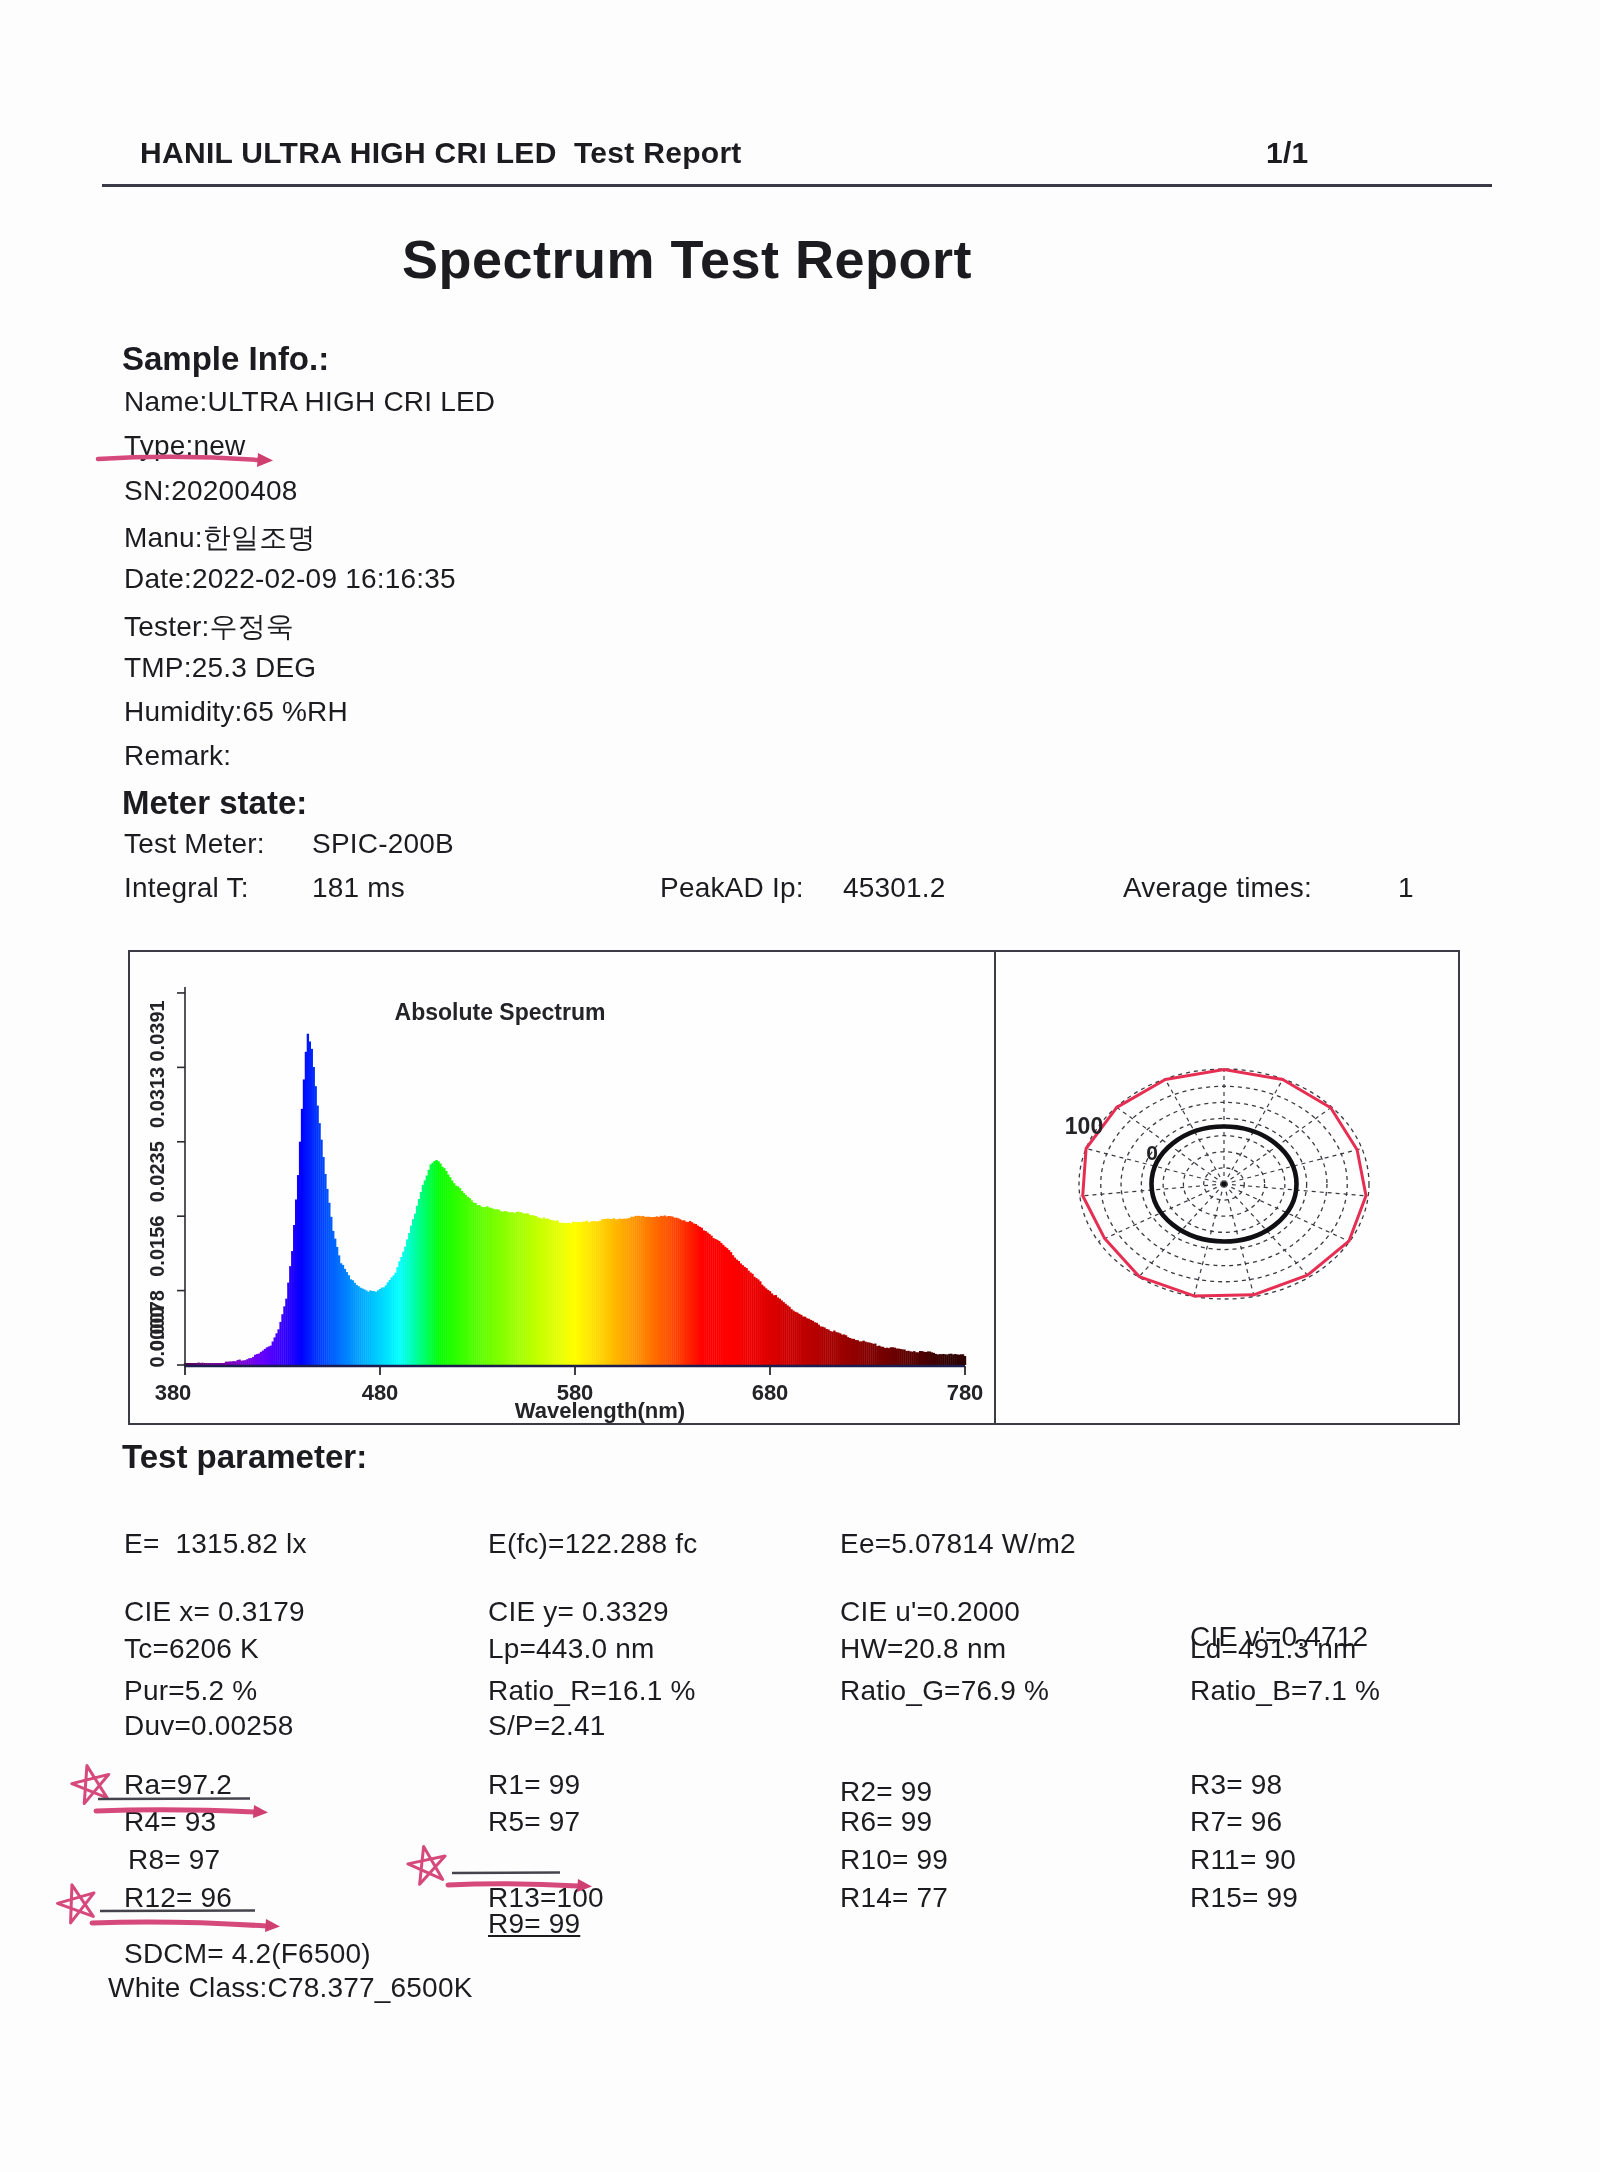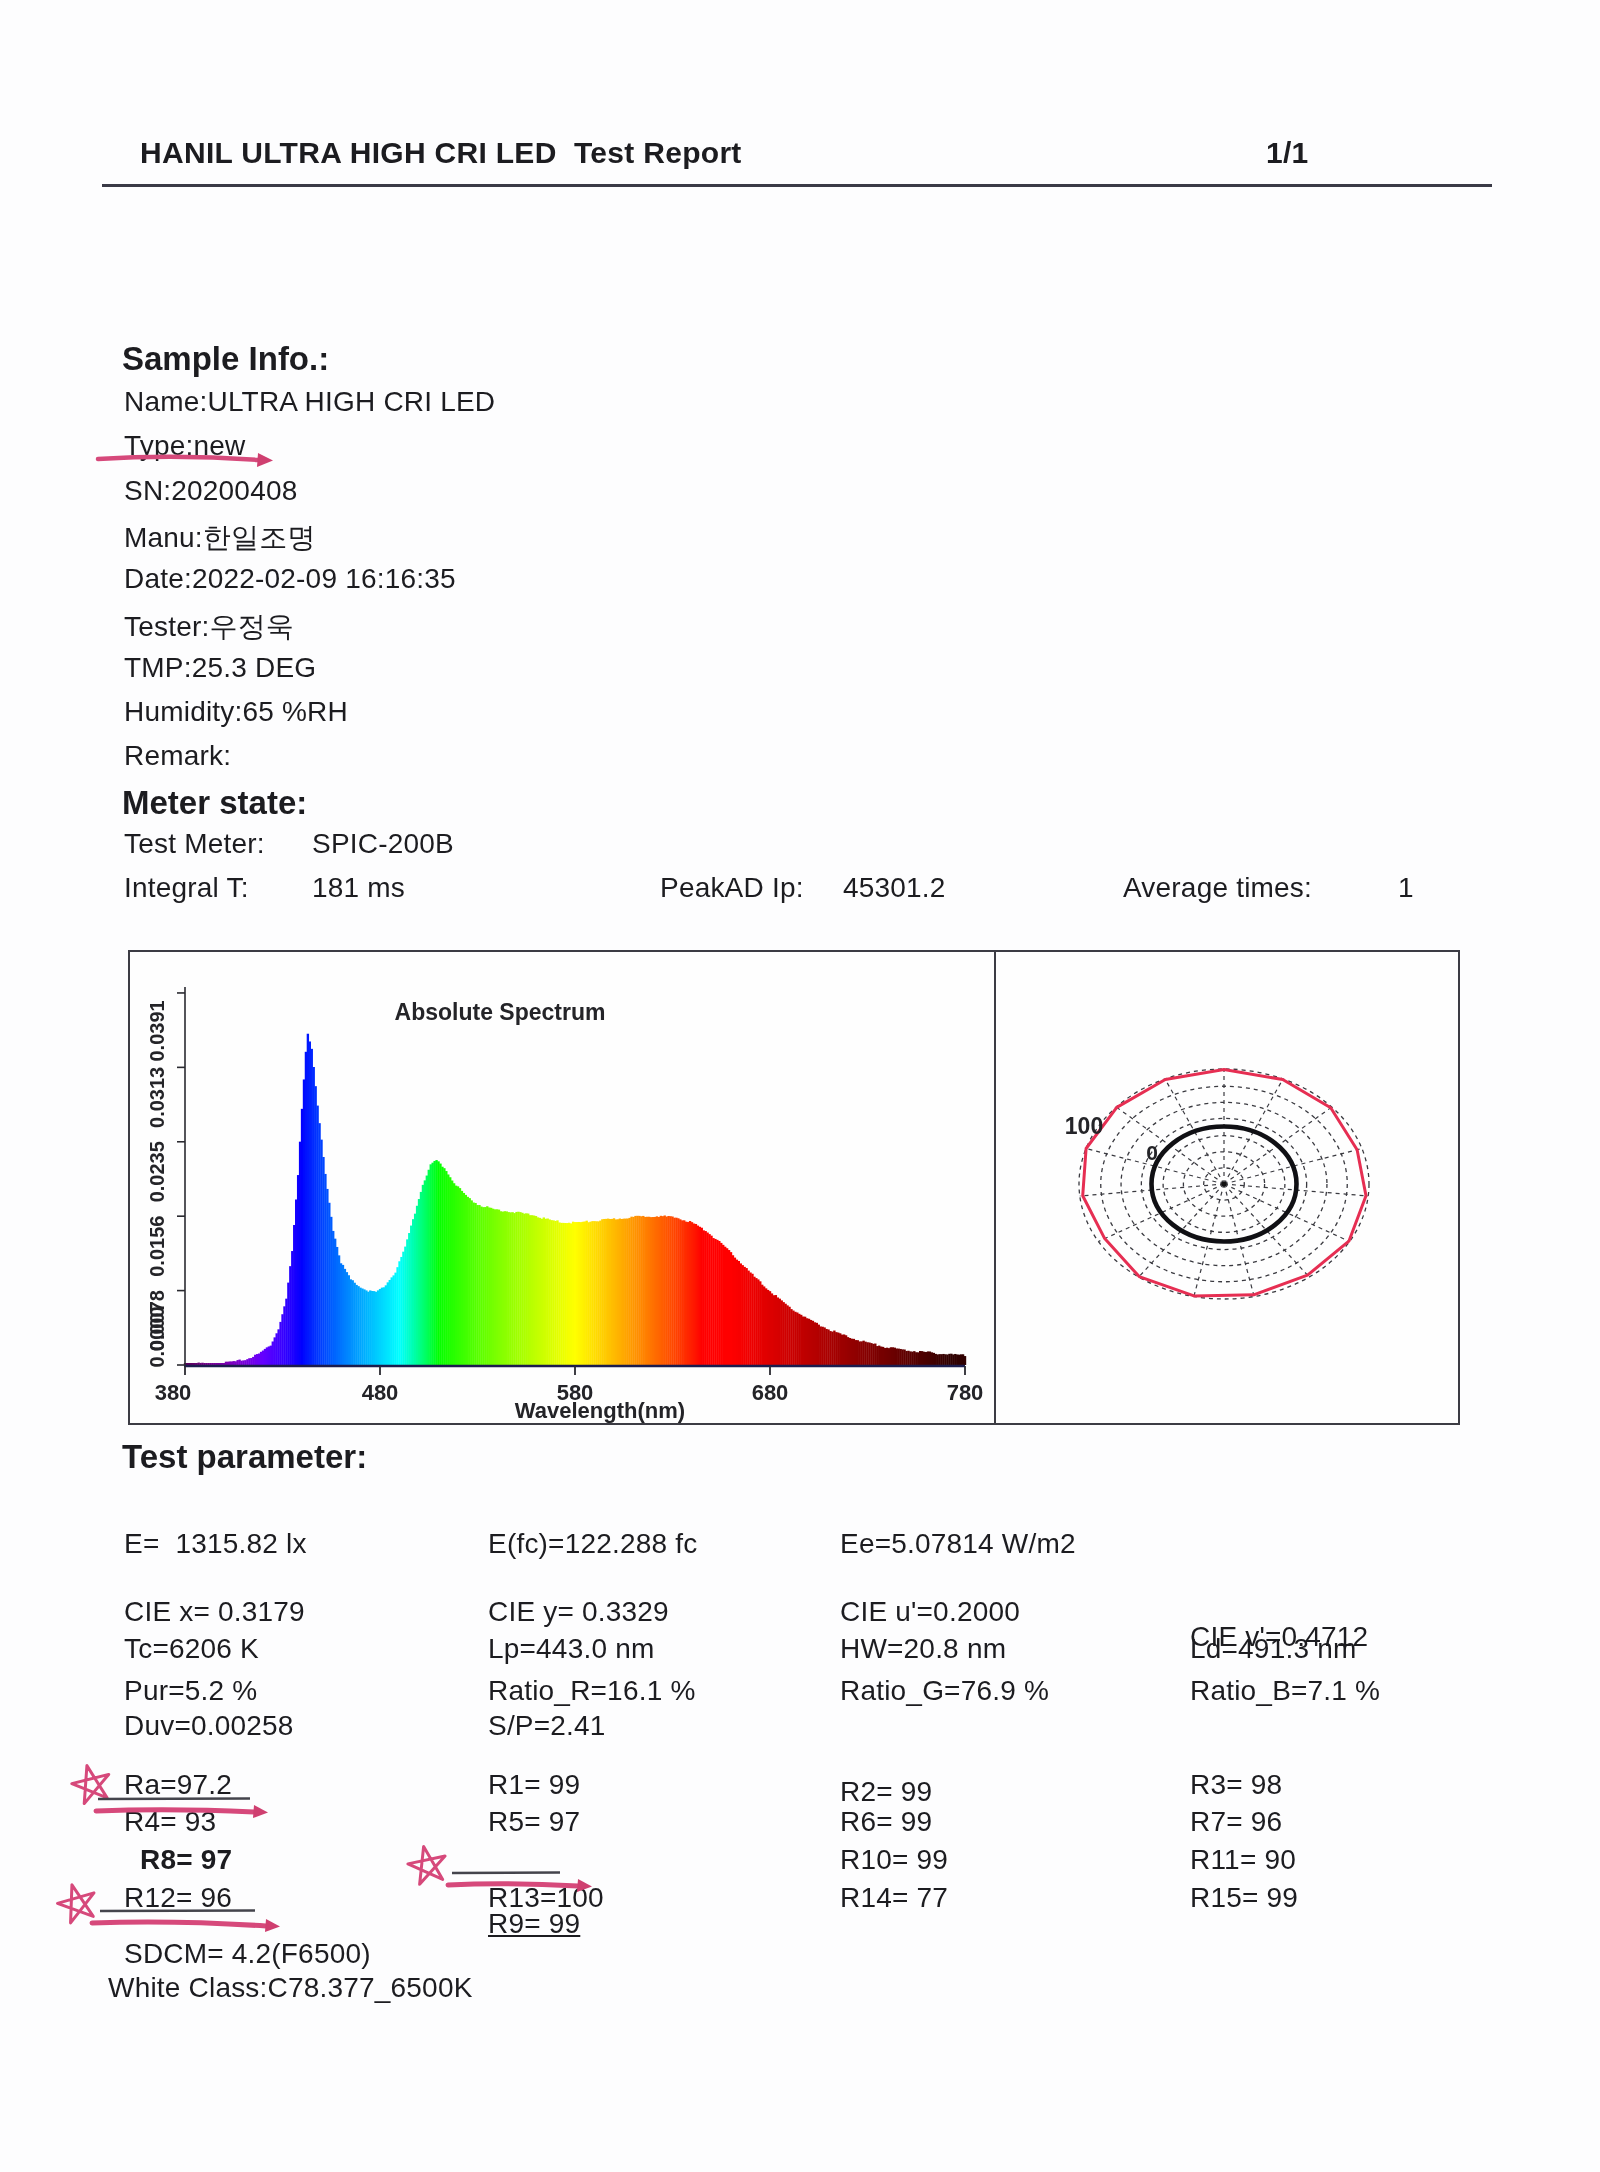--- a/index.html
+++ b/index.html
@@ -18,20 +18,21 @@
 </style>
 </head>
 <body>
 
 <div class="page">
 
   <div class="abs hdr" style="left:140px;top:136px;">HANIL ULTRA HIGH CRI LED  Test Report</div>
   <div class="abs hdr" style="left:1266px;top:136px;">1/1</div>
   <div class="abs rule" style="left:102px;top:184px;width:1390px;"></div>
 
+  <div class="abs maintitle" style="left:402px;top:228px;">Spectrum Test Report</div>
 
   <div class="abs sechead" style="left:122px;top:340px;">Sample Info.:</div>
   <div class="abs txt" style="left:124px;top:386px;">Name:ULTRA HIGH CRI LED</div>
   <div class="abs txt" style="left:124px;top:430px;">Type:new</div>
   <div class="abs txt" style="left:124px;top:475px;">SN:20200408</div>
   <div class="abs txt" style="left:124px;top:519px;">Manu:한일조명</div>
   <div class="abs txt" style="left:124px;top:563px;">Date:2022-02-09 16:16:35</div>
   <div class="abs txt" style="left:124px;top:608px;">Tester:우정욱</div>
   <div class="abs txt" style="left:124px;top:652px;">TMP:25.3 DEG</div>
   <div class="abs txt" style="left:124px;top:696px;">Humidity:65 %RH</div>
@@ -536,21 +537,21 @@
   <div class="abs txt" style="left:124px;top:1769px;">Ra=97.2</div>
   <div class="abs txt" style="left:488px;top:1769px;">R1= 99</div>
   <div class="abs txt" style="left:840px;top:1769px;margin-top:7px;">R2= 99</div>
   <div class="abs txt" style="left:1190px;top:1769px;">R3= 98</div>
 
   <div class="abs txt" style="left:124px;top:1806px;">R4= 93</div>
   <div class="abs txt" style="left:488px;top:1806px;">R5= 97</div>
   <div class="abs txt" style="left:840px;top:1806px;">R6= 99</div>
   <div class="abs txt" style="left:1190px;top:1806px;">R7= 96</div>
 
-  <div class="abs txt" style="left:140px;top:1844px;font-weight:bold;">R8= 97</div>
+  <div class="abs txt" style="left:128px;top:1844px;">R8= 97</div>
   <div class="abs txt" style="left:488px;top:1908px;text-decoration:underline;">R9= 99</div>
   <div class="abs txt" style="left:840px;top:1844px;">R10= 99</div>
   <div class="abs txt" style="left:1190px;top:1844px;">R11= 90</div>
 
   <div class="abs txt" style="left:124px;top:1882px;">R12= 96</div>
   <div class="abs txt" style="left:488px;top:1882px;">R13=100</div>
   <div class="abs txt" style="left:840px;top:1882px;">R14= 77</div>
   <div class="abs txt" style="left:1190px;top:1882px;">R15= 99</div>
 
   <div class="abs txt" style="left:124px;top:1938px;">SDCM= 4.2(F6500)</div>

